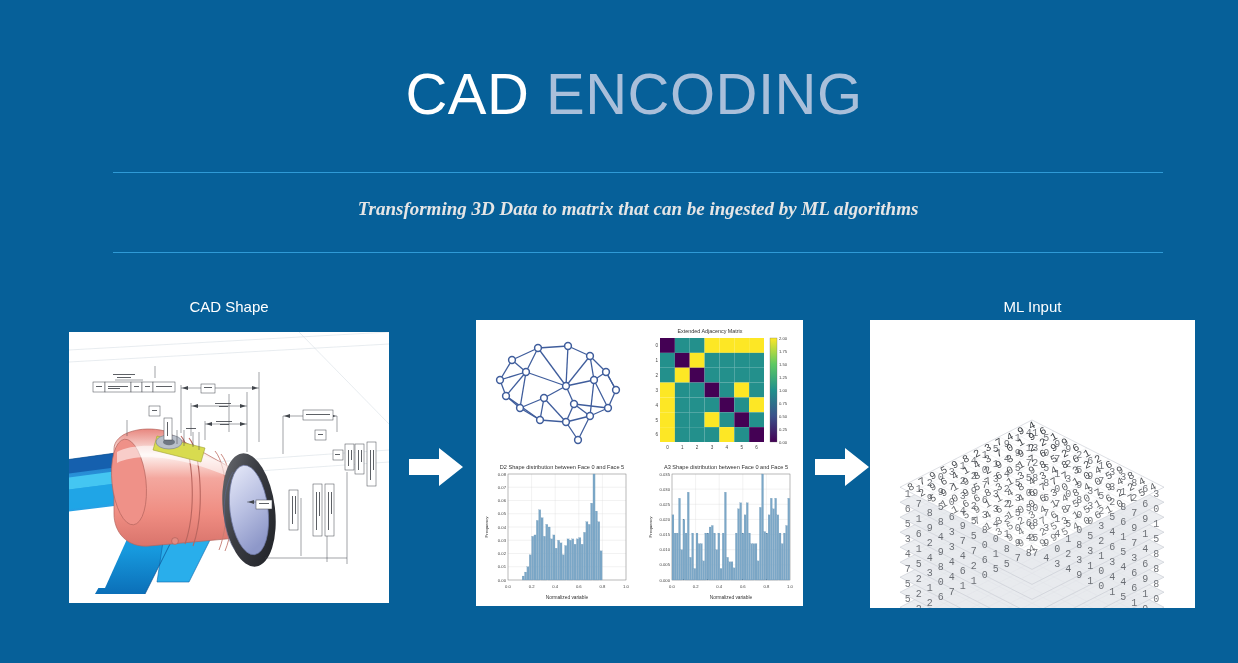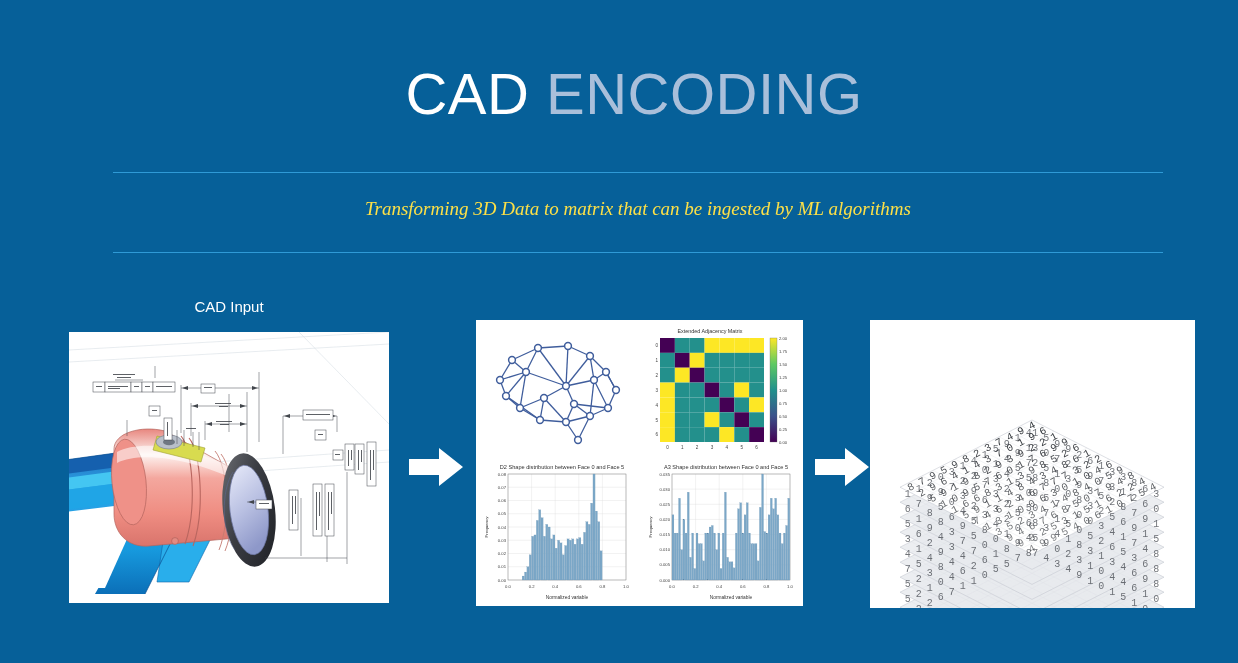--- a/index.html
+++ b/index.html
@@ -42,25 +42,26 @@
   }
   #rule-top { top: 172px; }
   #rule-bottom { top: 252px; }
 
   
   #subtitle {
     position: absolute;
     left: 98px; top: 198px;
     width: 1050px;
     text-align: center;
-    color: #fde047;
+    color: #e5e5e5;
     font-size: 19px;
     font-style: italic;
     font-family: "Liberation Serif", serif;
     white-space: nowrap;
+    font-weight: bold;
   }
 
   
   .panel-caption {
     position: absolute;
     color: #ffffff;
     font-size: 15px;
     text-align: center;
     white-space: nowrap;
   }
@@ -105,21 +106,22 @@
 <div id="slide">
 
   <div id="title"><span class="t-main">CAD </span><span class="t-sub">ENCODING</span></div>
 
   <div class="rule" id="rule-top"></div>
 
   <div id="subtitle">Transforming 3D Data to matrix that can be ingested by ML algorithms</div>
 
   <div class="rule" id="rule-bottom"></div>
 
-  <div class="panel-caption" id="cap-cad">CAD Input</div>
+  <div class="panel-caption" id="cap-cad">CAD Shape</div>
+  <div class="panel-caption" id="cap-ml">ML Input</div>
 
   <div class="panel" id="panel-cad">
     <svg id="cad-svg" viewBox="0 0 320 271" xmlns="http://www.w3.org/2000/svg">
       <defs>
         <linearGradient id="bodyGrad" x1="0" y1="0" x2="0" y2="1">
           <stop offset="0%" stop-color="#e8877f"></stop>
           <stop offset="22%" stop-color="#fdf2ef"></stop>
           <stop offset="42%" stop-color="#f4a79e"></stop>
           <stop offset="72%" stop-color="#ef8d82"></stop>
           <stop offset="100%" stop-color="#d9746c"></stop>

